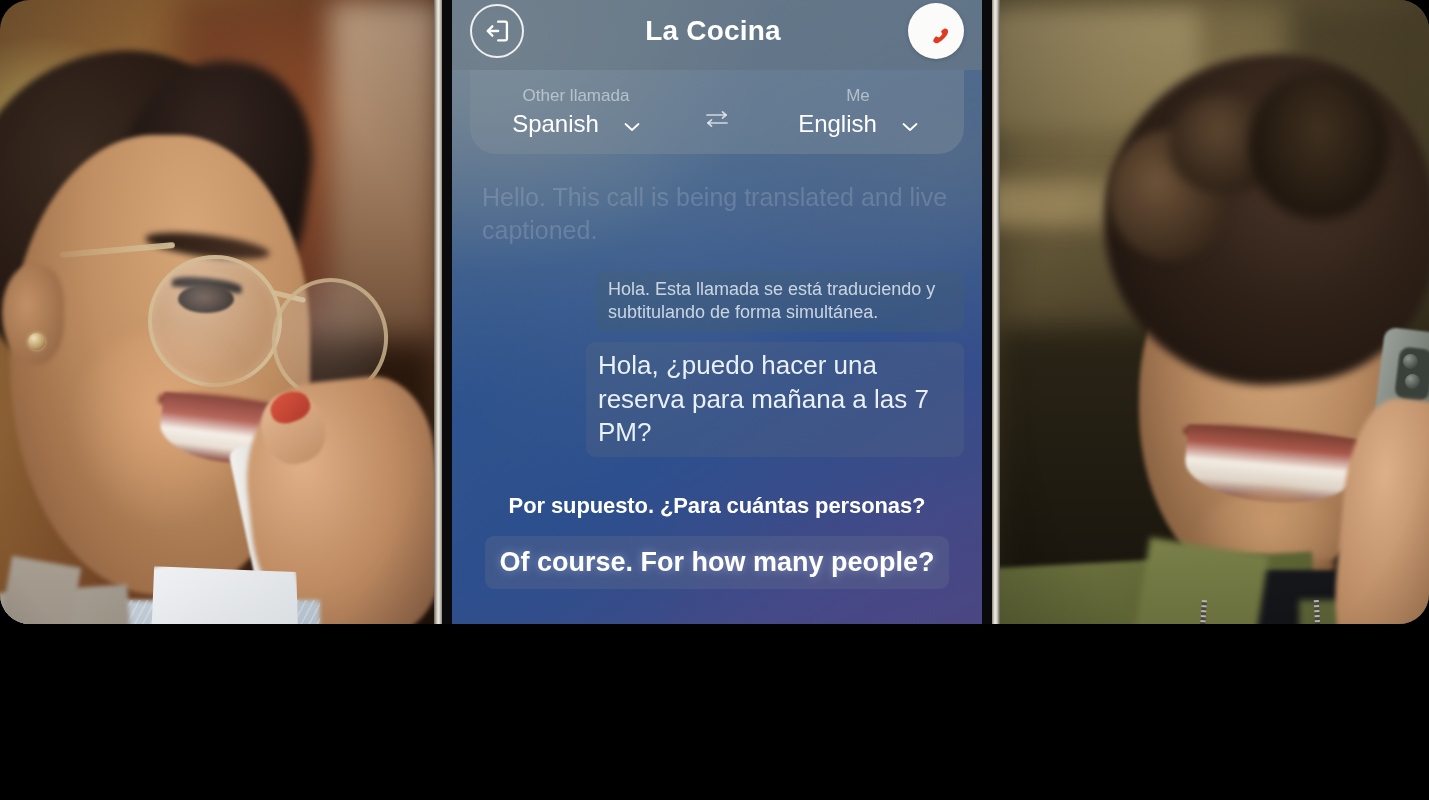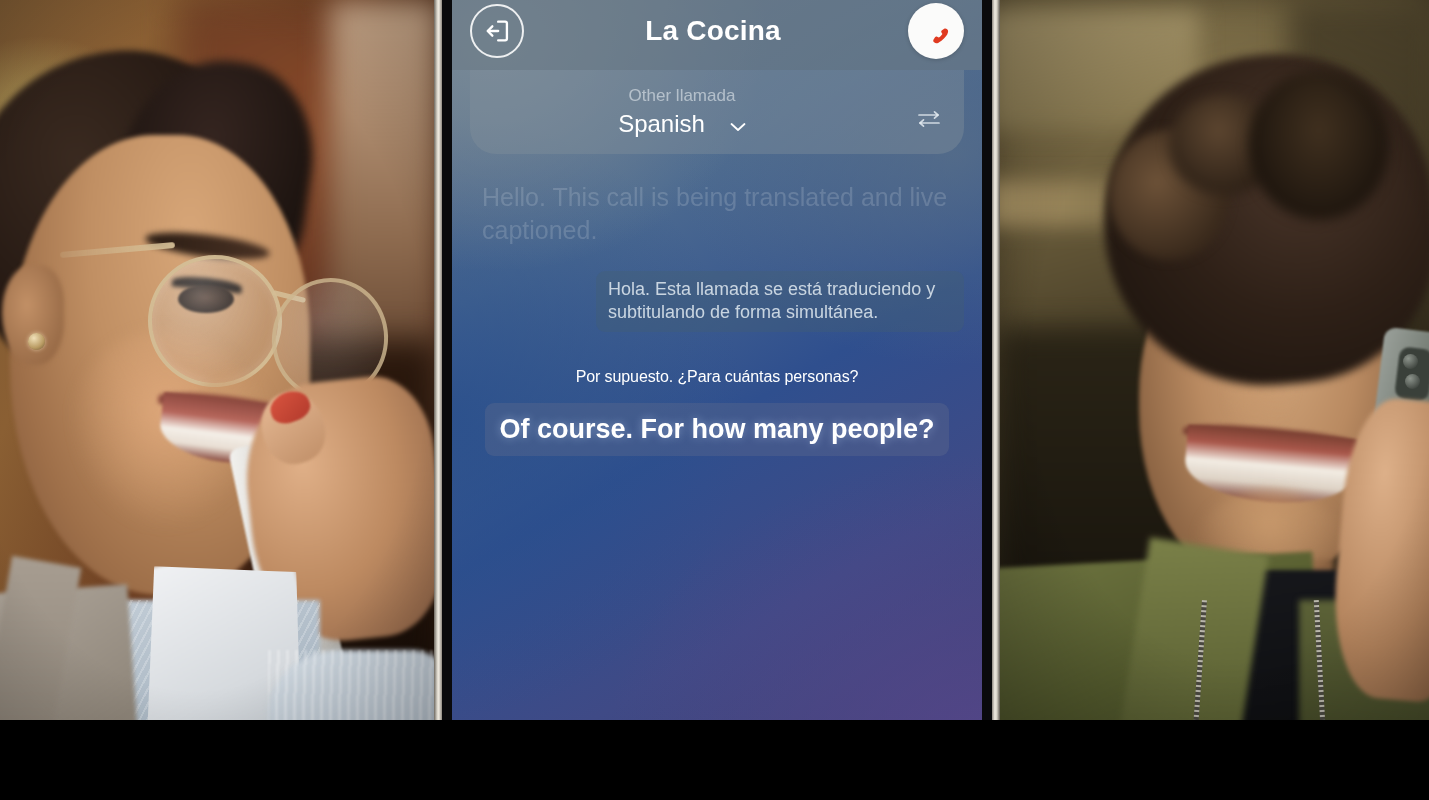--- a/index.html
+++ b/index.html
@@ -1,19 +1,19 @@
 <!DOCTYPE html>
 <html><head>
 <meta charset="utf-8">
 <style>
   * { margin:0; padding:0; box-sizing:border-box; }
   html,body{ width:1429px; height:800px; overflow:hidden; background:#000; }
   body{ font-family:"Liberation Sans", sans-serif; }
 
-  .stage{ position:relative; width:1429px; height:720px; overflow:hidden; }
+  .stage{ position:relative; width:1429px; height:624px; overflow:hidden;border-radius:30px; }
 
   
   .photo-left{
     position:absolute; left:0; top:0; width:436px; height:800px;
     overflow:hidden;
     background:
       radial-gradient(ellipse 150px 120px at 40px 120px, rgba(210,205,120,.55), rgba(210,205,120,0) 70%),
       radial-gradient(ellipse 120px 90px at 78px 175px, rgba(150,185,205,.45), rgba(150,185,205,0) 70%),
       linear-gradient(110deg,#7d5a33 0%, #8a5f33 22%, #6d3f22 48%, #4a2514 70%, #2b1409 100%);
   }
@@ -460,21 +460,21 @@
     margin-top:30px; width:354px;
   }
   .msg.translated-box{
     background:rgba(86,104,128,.34);
     color:#e9f0f6; font-size:26px;
     align-self:flex-end; text-align:left;
     margin-top:10px; width:378px;
   }
   .msg.spanish-bold{
     background:transparent;
-    color:#ffffff; font-size:16px; font-weight:normal;
+    color:#ffffff; font-size:22px; font-weight:bold;
     align-self:center; text-align:center;
     margin-top:28px; letter-spacing:-.1px;
   }
   .msg.english-bold{
     background:rgba(96,108,142,.36);
     color:#ffffff; font-size:27px; font-weight:bold;
     align-self:center; text-align:center;
     margin-top:8px; padding:9px 14px;
     text-shadow:0 0 10px rgba(200,220,255,.45);
   }
@@ -605,25 +605,37 @@
 
         <div class="swap-col">
           <svg width="30" height="24" viewBox="0 0 30 24">
             <path d="M5 8 H24" stroke="rgba(235,241,246,.8)" stroke-width="1.7" stroke-linecap="round"></path>
             <path d="M20.5 4.8 L24 8 L20.5 11.2" stroke="rgba(235,241,246,.8)" stroke-width="1.7" fill="none" stroke-linecap="round" stroke-linejoin="round"></path>
             <path d="M25 16 H6" stroke="rgba(235,241,246,.8)" stroke-width="1.7" stroke-linecap="round"></path>
             <path d="M9.5 12.8 L6 16 L9.5 19.2" stroke="rgba(235,241,246,.8)" stroke-width="1.7" fill="none" stroke-linecap="round" stroke-linejoin="round"></path>
           </svg>
         </div>
 
+        <div class="lang-col">
+          <div class="lang-role">Me</div>
+          <div class="lang-value">
+            <span>English</span>
+            <span class="chev">
+              <svg width="16" height="10" viewBox="0 0 16 10">
+                <path d="M1.5 2 L8 8 L14.5 2" stroke="#ffffff" stroke-width="1.8" fill="none" stroke-linecap="round" stroke-linejoin="round"></path>
+              </svg>
+            </span>
+          </div>
+        </div>
       </div>
 
       <div class="transcript">
         <div class="msg faded">Hello. This call is being translated and live captioned.</div>
         <div class="msg translated-dim">Hola. Esta llamada se está traduciendo y subtitulando de forma simultánea.</div>
+        <div class="msg translated-box">Hola, ¿puedo hacer una reserva para mañana a las 7 PM?</div>
         <div class="msg spanish-bold">Por supuesto. ¿Para cuántas personas?</div>
         <div class="msg english-bold">Of course. For how many people?</div>
 
       </div>
 
     </div>
   </div>
 
 </div>
 

